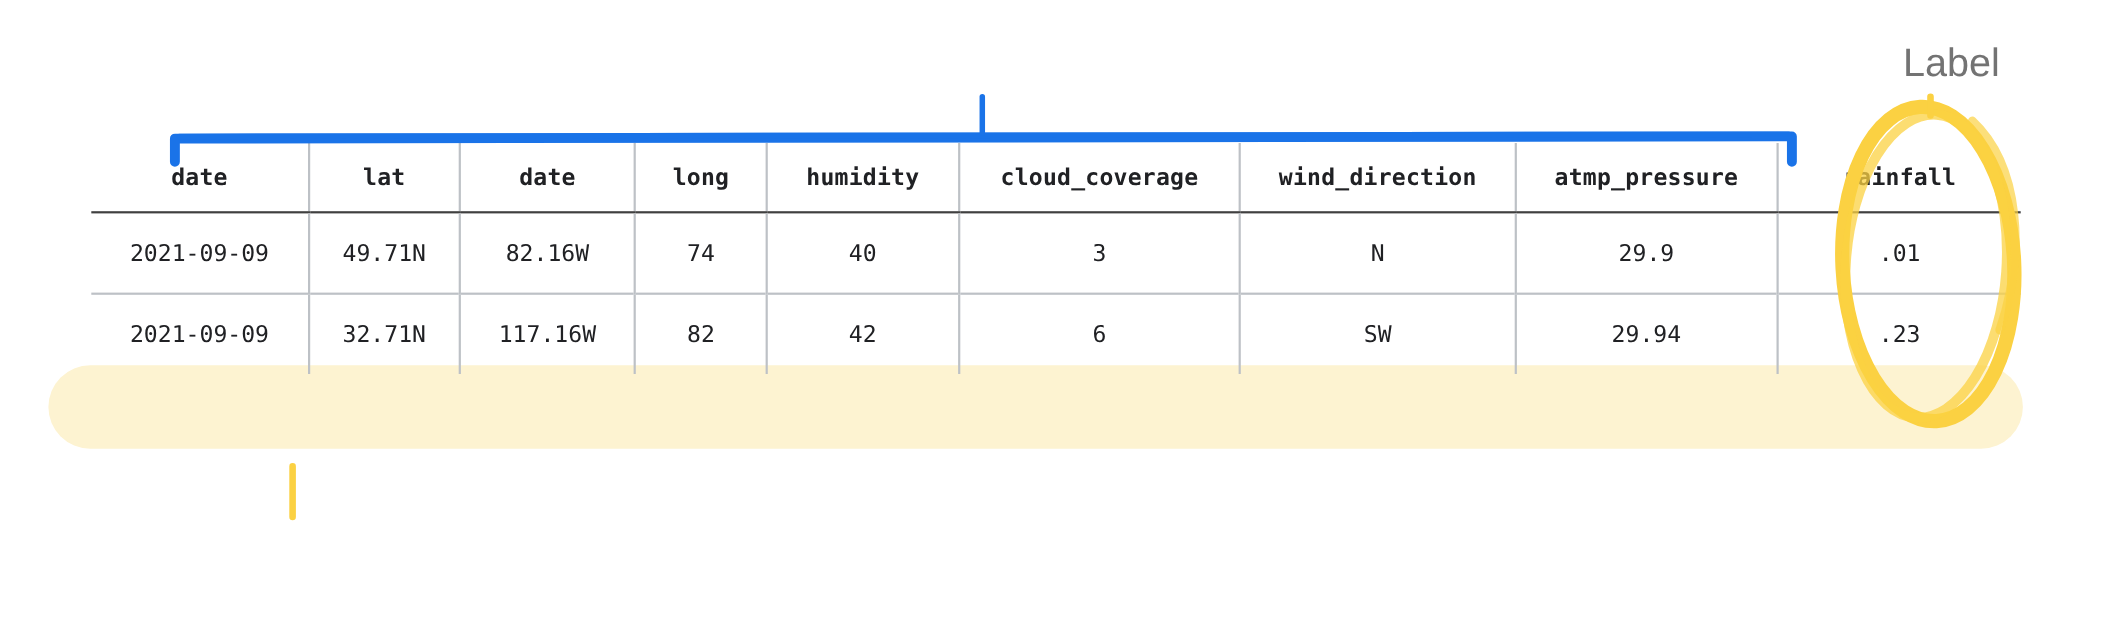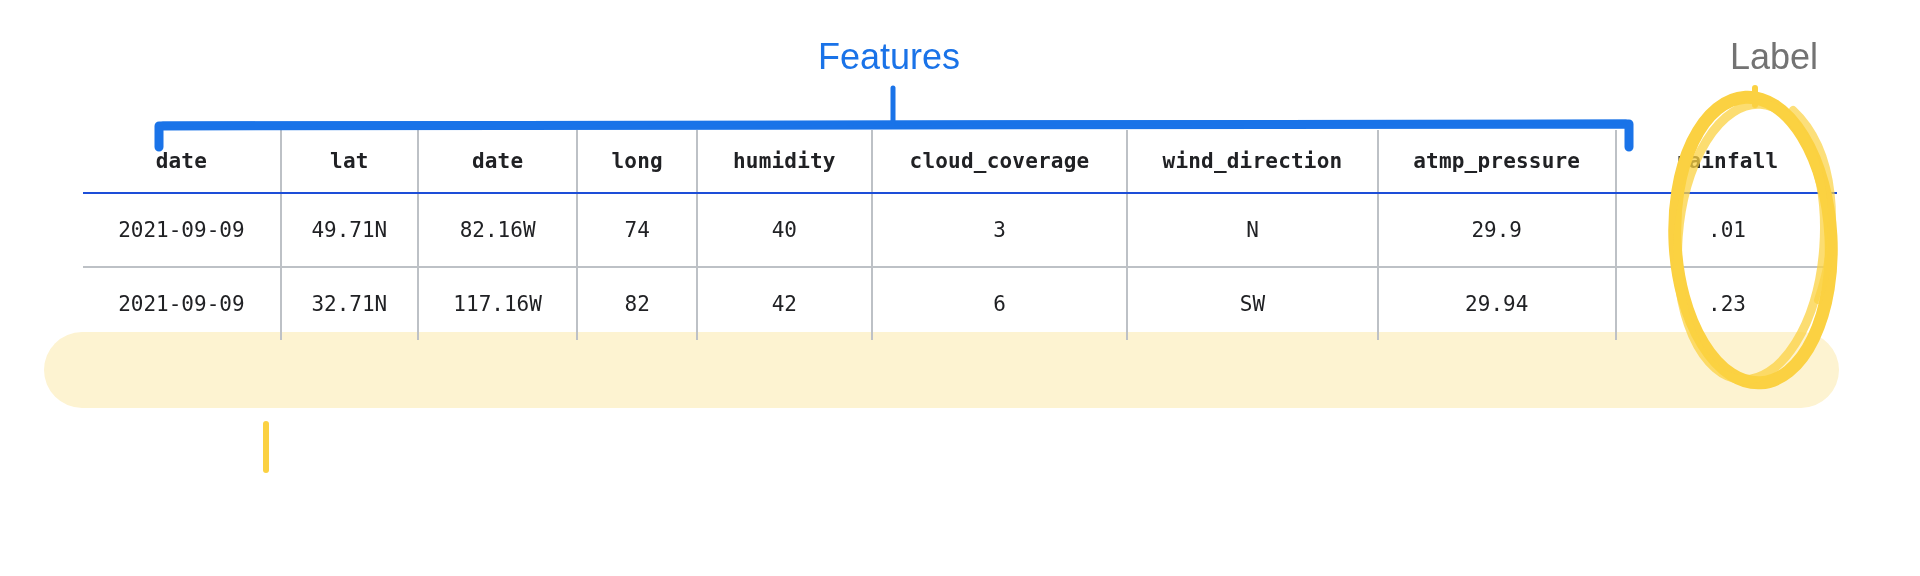--- a/index.html
+++ b/index.html
@@ -69,21 +69,21 @@
   table.data-table th:first-child,
   table.data-table td:first-child {
     border-left: none;
   }
 
   table.data-table thead th {
     font-size: 21px;
     font-weight: bold;
     height: 62px;
     letter-spacing: 0.2px;
-    border-bottom: 2px solid #1d4ed8;
+    border-bottom: 2px solid #404040;
   }
 
   table.data-table tbody td {
     font-size: 21px;
     font-weight: normal;
     height: 72px;
     margin-top: 40px;
   }
 
   table.data-table tbody tr.example-row td {
@@ -226,19 +226,18 @@
         <path d="M1793,110 C1836,150 1842,230 1818,300" fill="none" stroke="#fbd142" stroke-width="8" stroke-linecap="round" opacity="0.7"></path>
 
         <path d="M1755,88 L1755,105" fill="none" stroke="#fbd142" stroke-width="6" stroke-linecap="round"></path>
       </g>
 
       <g>
         <path d="M266,470 L266,424" fill="none" stroke="#fbd142" stroke-width="6" stroke-linecap="round"></path>
       </g>
     </svg>
 
-    <div class="label-features clickable">Features</div>
 
     <div class="label-label clickable">Label</div>
 
   </div>
 
 </div>
 
 </body></html>

